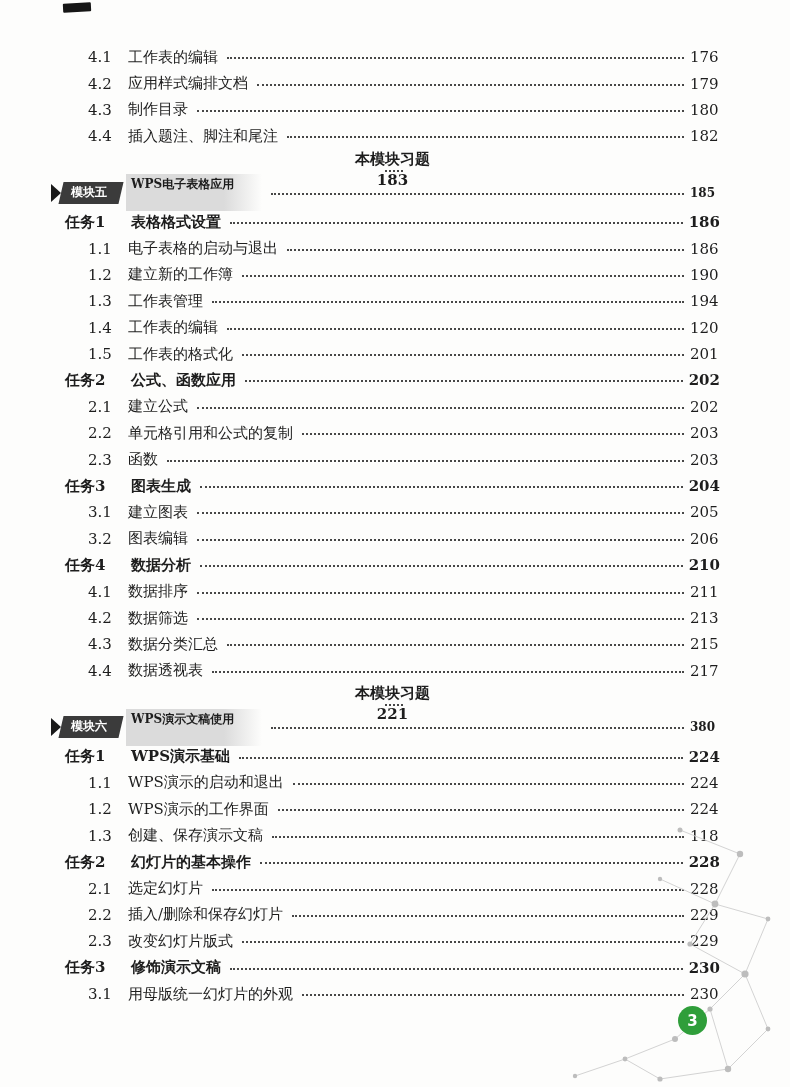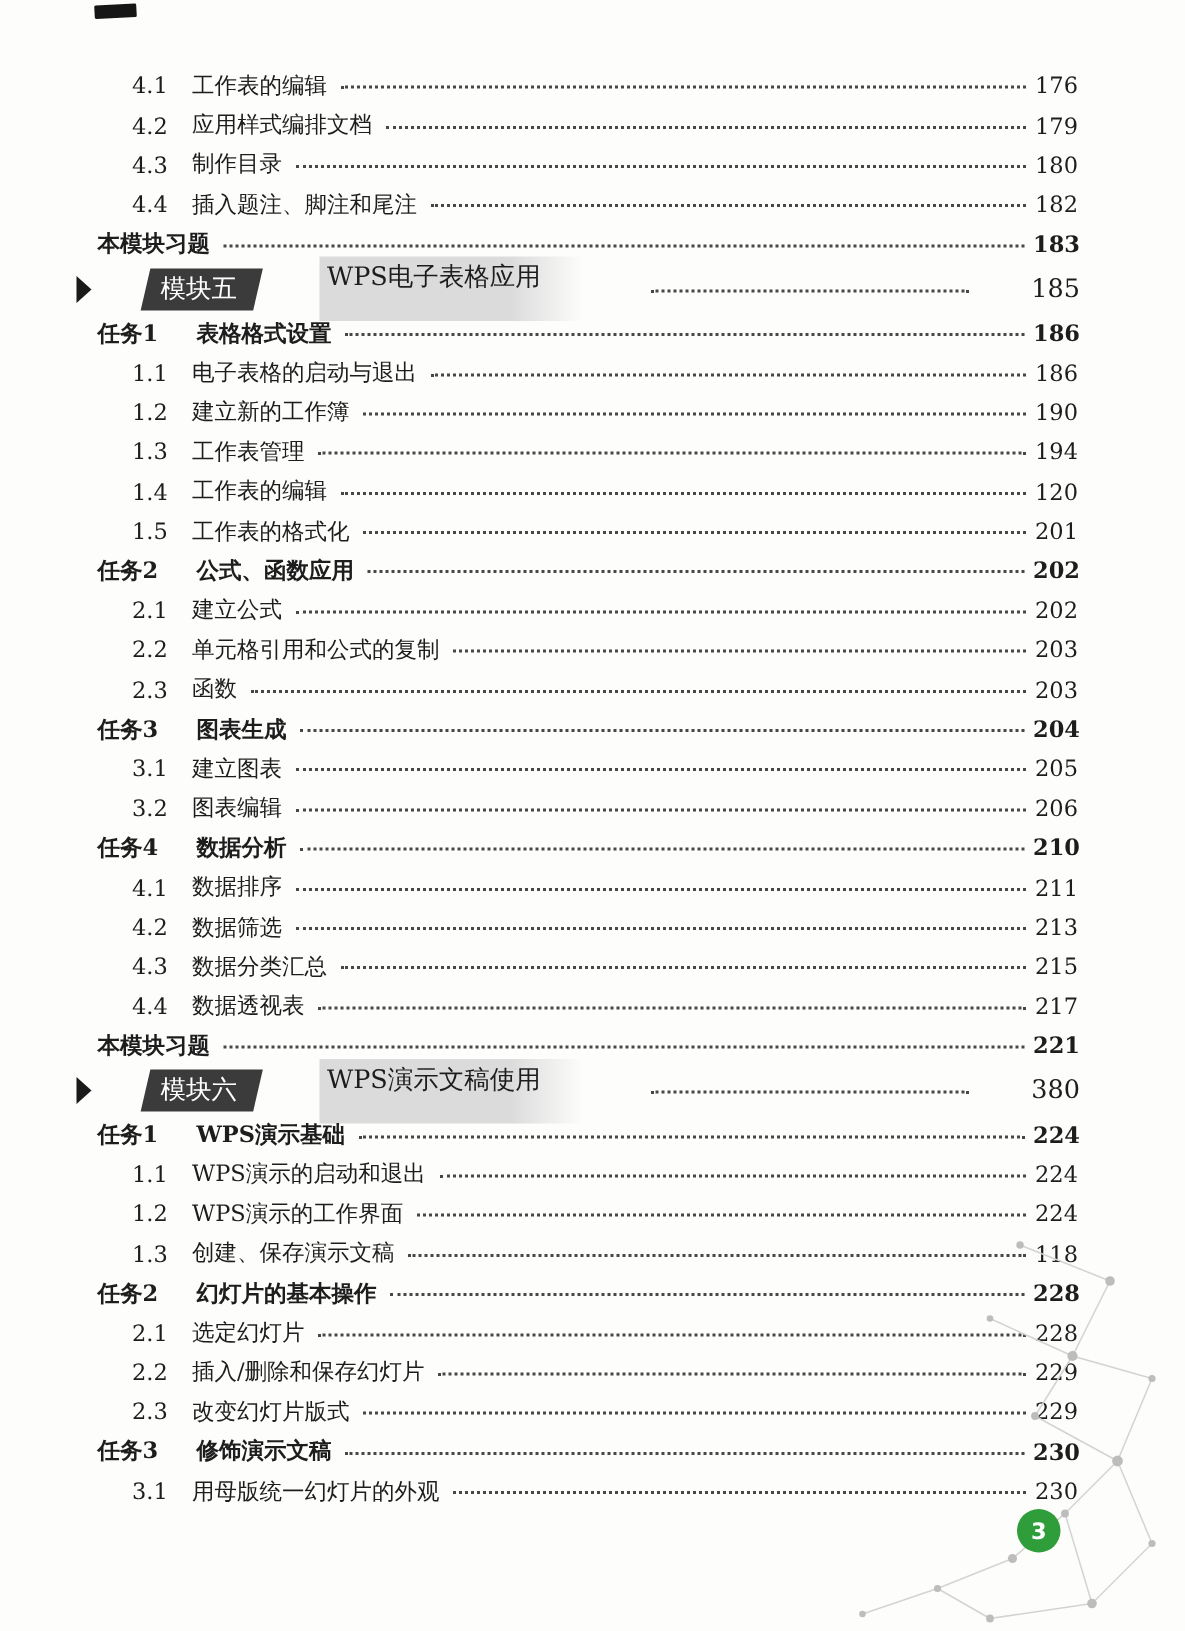--- a/index.html
+++ b/index.html
@@ -24,32 +24,32 @@
   .row { display: flex; align-items: center; height: 26.4px; font-size: 15px; }
   .row .label { flex: 0 0 auto; white-space: nowrap; }
   .row .title { white-space: nowrap; }
 
   .sub { padding-left: 30px; }
   .sub .label { width: 40px; }
 
   .task { padding-left: 7px; font-weight: bold; }
   .task .label { width: 66px; }
 
-  .exercise { padding-left: 7px; font-weight: bold; }
+  .exercise { padding-left: 7px; font-weight: bold; flex-direction: column; }
 
   .dots {
     flex: 1 1 auto; min-width: 18px; height: 0;
     border-bottom: 2.2px dotted #474747;
     margin: 0 6px 0 9px; position: relative; top: 1px;
   }
   .pagenum { flex: 0 0 auto; min-width: 30px; }
 
   .marker, .badge { display: none; }
 
-  .module { height: 30px; margin: 2px 0 1px 0; font-size: 17px; font-weight: normal; gap: 36px; }
+  .module { height: 30px; margin: 2px 0 1px 0; font-size: 12px; font-weight: bold; }
   .module .marker {
     display: block; width: 0; height: 0; flex: 0 0 auto;
     border-left: 10px solid #1a1a1a;
     border-top: 9px solid transparent;
     border-bottom: 9px solid transparent;
     margin-left: -7px;
   }
   .module .badge {
     display: flex; align-items: center; position: relative;
     color: #fff; padding: 2px 14px 3px 10px; margin-right: 10px; flex: 0 0 auto;

